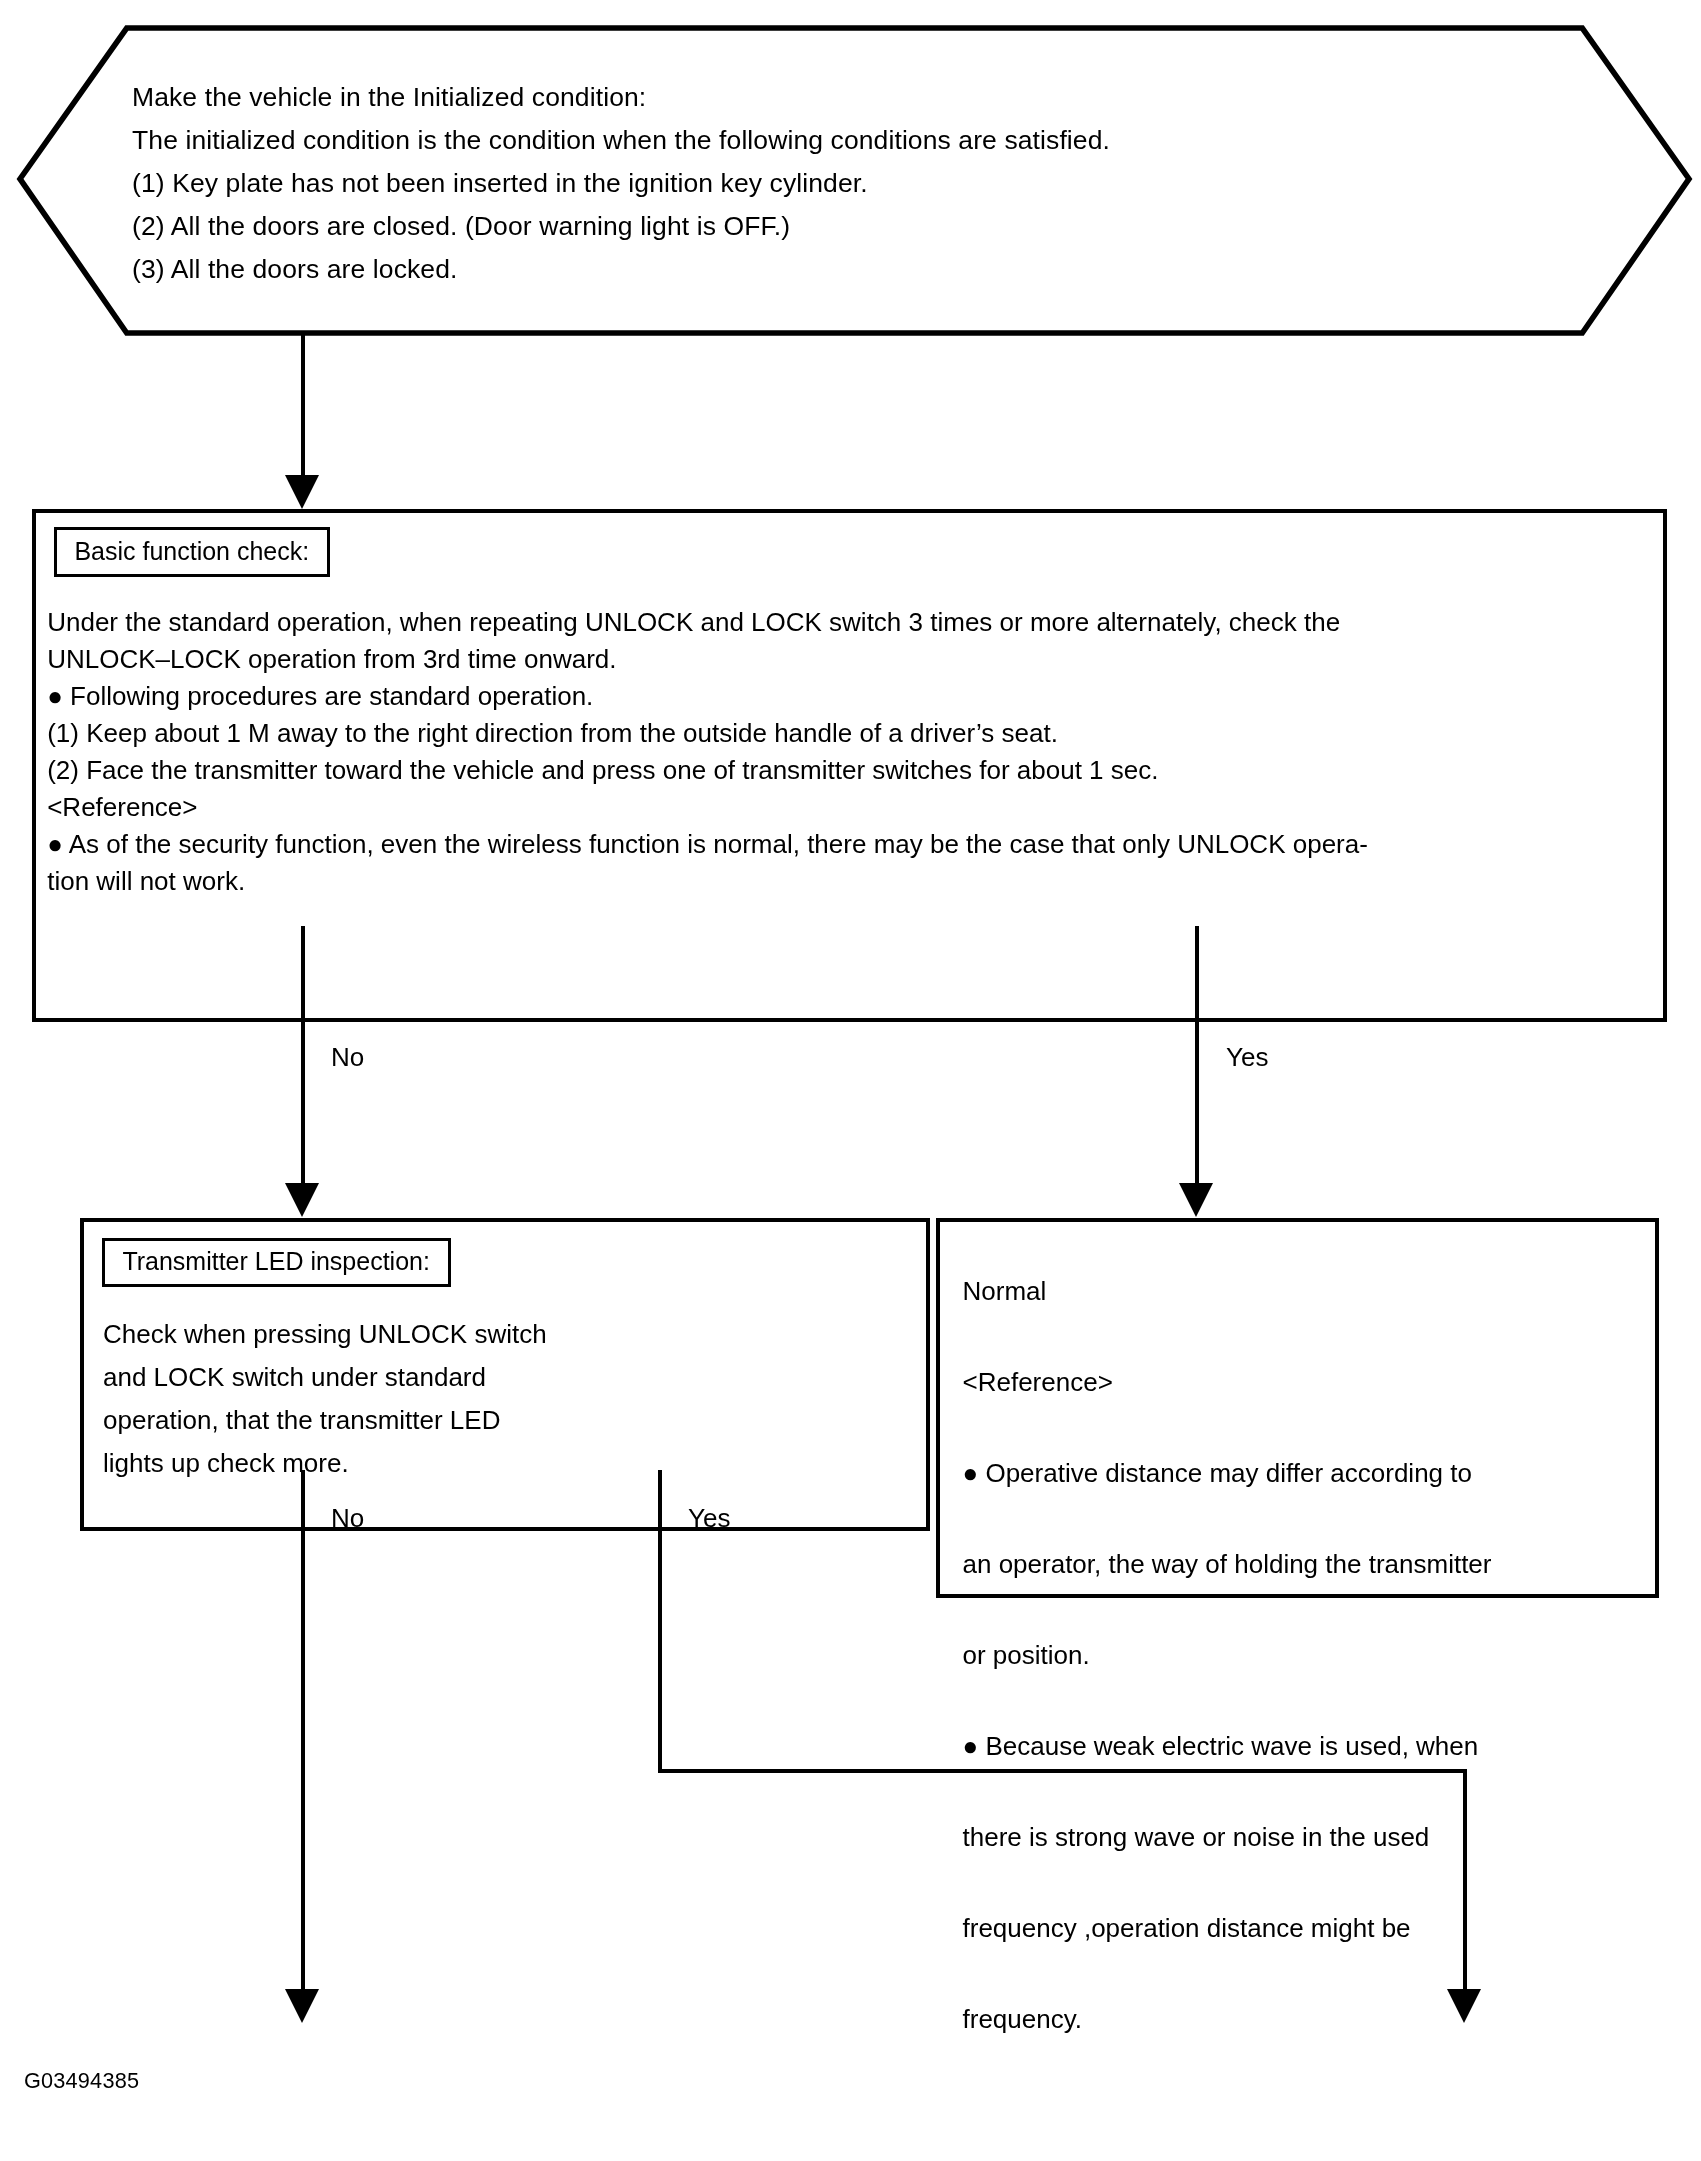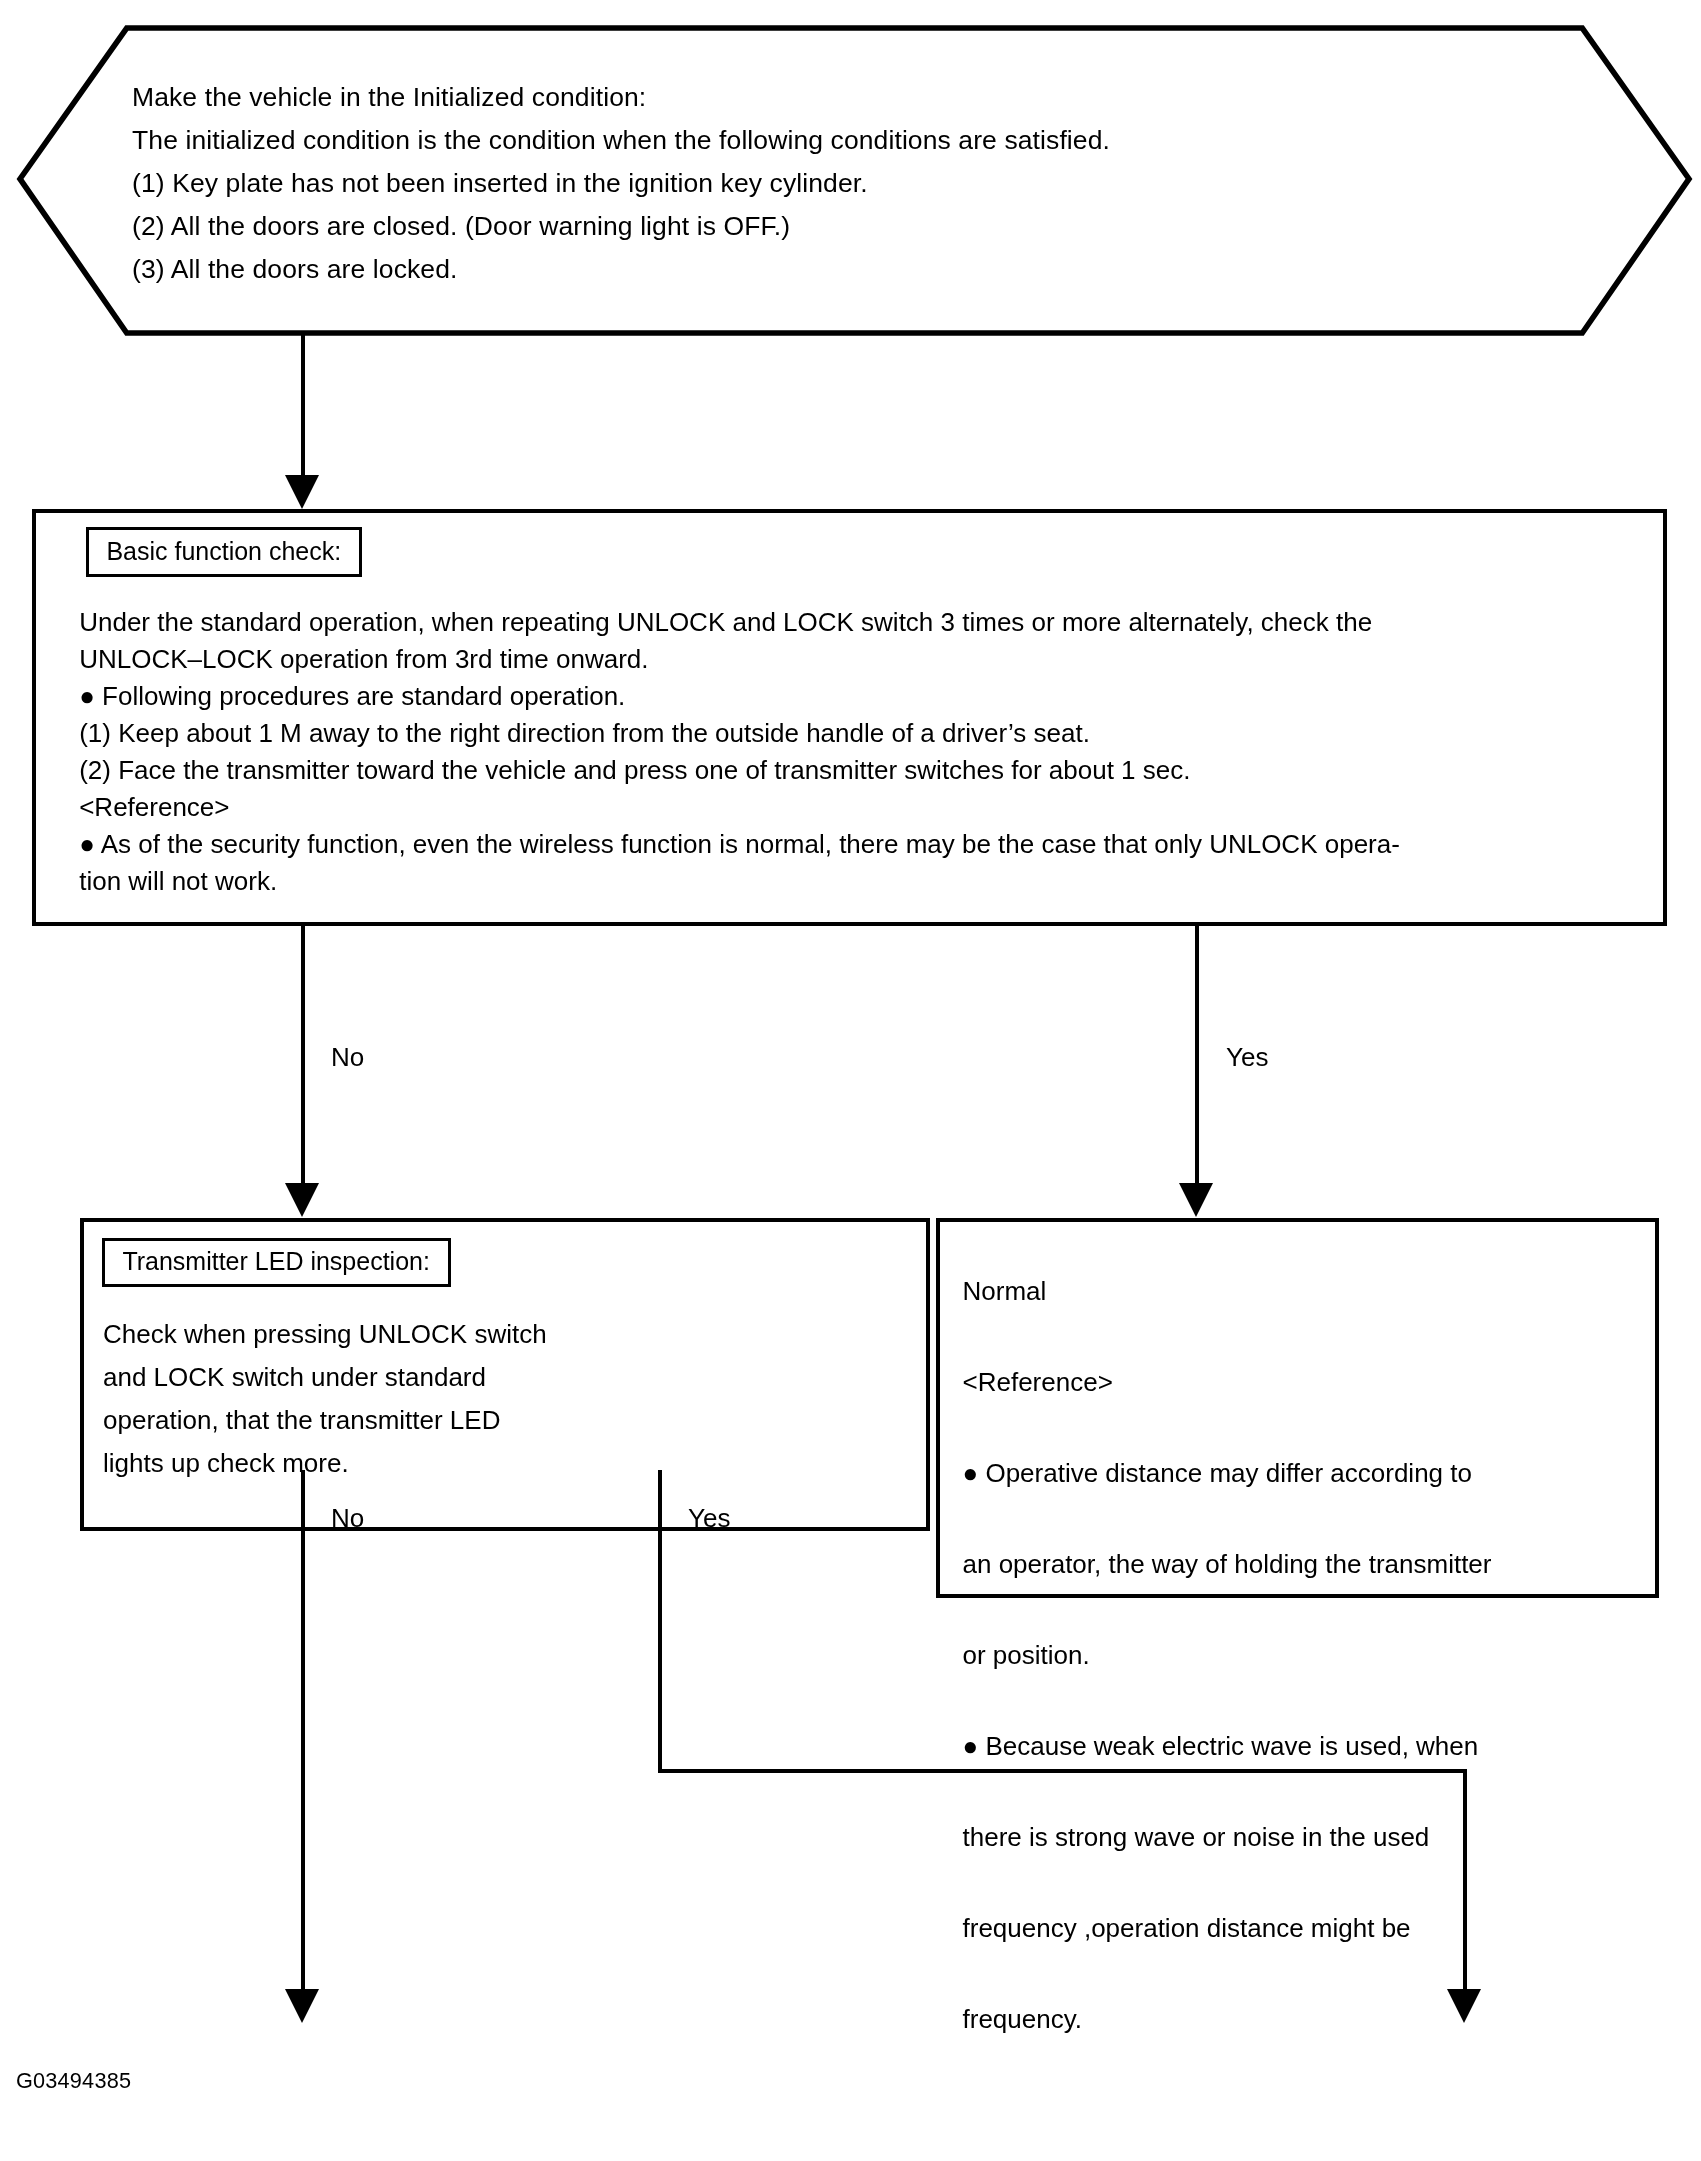--- a/index.html
+++ b/index.html
@@ -26,21 +26,21 @@
     font-size:26.5px; line-height:43px; letter-spacing:0.1px;
   }
   #hex-text .ln{white-space:nowrap;}
 
   
   .proc{
     border:4px solid #000;
     background:#fff;
     box-sizing:border-box;
   }
-  #box-basic{left:32px; top:509px; width:1635px; height:417px;padding-left:32px;}
+  #box-basic{left:32px; top:509px; width:1635px; height:513px;}
   #box-led{left:32px;  top:1218px; width:850px; height:313px;margin-left:48px;}
   #box-normal{left:936px; top:1218px; width:723px; height:380px;}
 
   
   .chip{
     display:inline-block;
     border:3.2px solid #000;
     padding:6.4px 17.7px 8px 17.7px;
     font-size:25px;
     line-height:29px;
@@ -72,21 +72,21 @@
     border-top:34px solid #000;
   }
 
   .edge-label{
     font-size:26px;
     line-height:29px;
   }
 
   
   #footer-code{
-    left:16px; top:2068px;
+    left:24px; top:2068px;
     font-size:21.7px;
     letter-spacing:0.2px;
   }
 </style>
 </head>
 <body>
 
 <div id="page">
 
   <div class="abs" id="hex-wrap">

